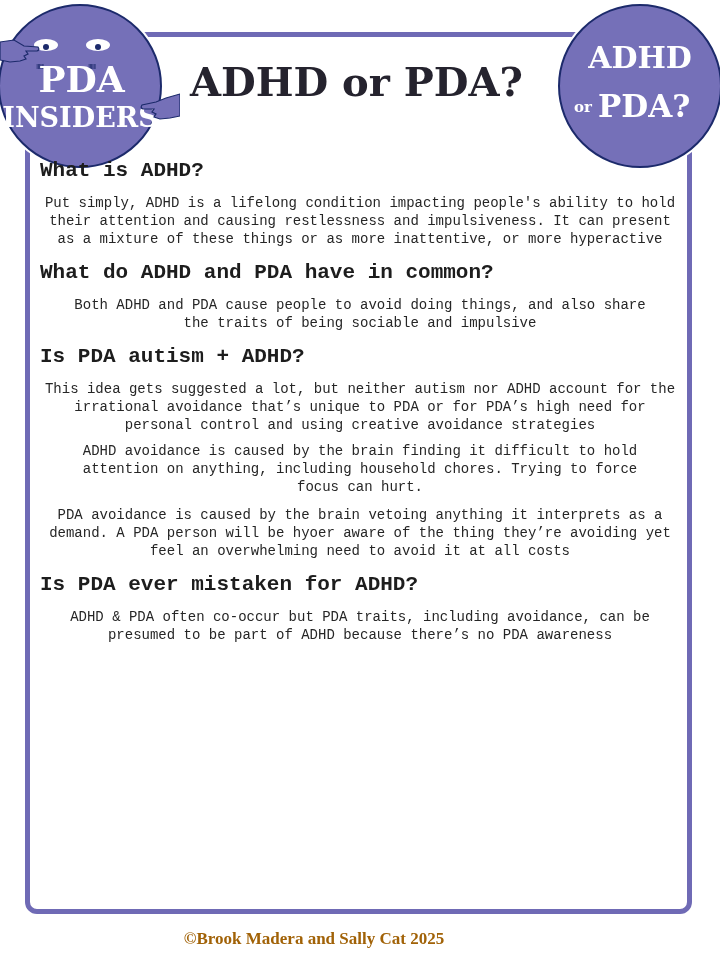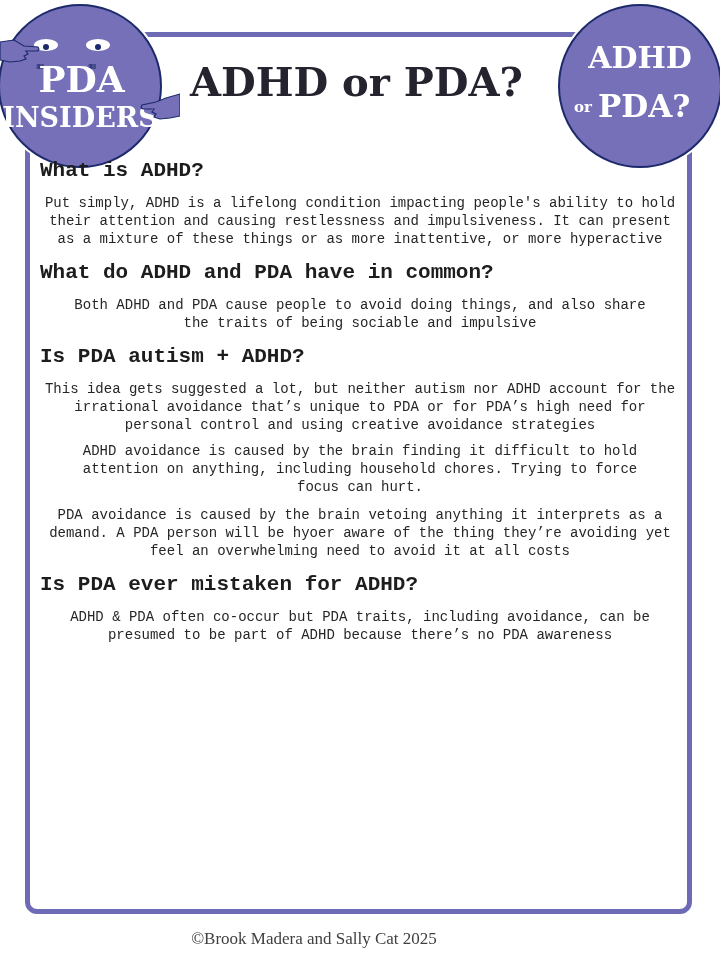--- a/index.html
+++ b/index.html
@@ -39,21 +39,21 @@
     .section h2 {
       margin: 0; text-align: left; font-family: "Liberation Mono", "DejaVu Sans Mono", monospace;
       font-weight: bold; font-size: 21px; color: #1d1d1d; line-height: 34px;
     }
     .section p {
       margin: 0; text-align: center; font-size: 14px; line-height: 18px; color: #262626;
       font-family: "Liberation Mono", "DejaVu Sans Mono", monospace;
     }
     .footer {
       position: absolute; left: 0; width: 628px; top: 929px; text-align: center;
-      font-family: "Liberation Serif", "DejaVu Serif", serif; font-weight: normal; font-size: 17px; color: #404040;
+      font-family: "Liberation Serif", "DejaVu Serif", serif; font-weight: bold; font-size: 17px; color: #a16207;
     }
   </style>
 </head>
 <body>
 
 <div class="frame"></div>
 
 <div class="logo-left">
   <span class="lashes" style="left:36px; top:20px;">ıııııı</span>
   <span class="lashes" style="left:88px; top:20px;">ıııııı</span>

